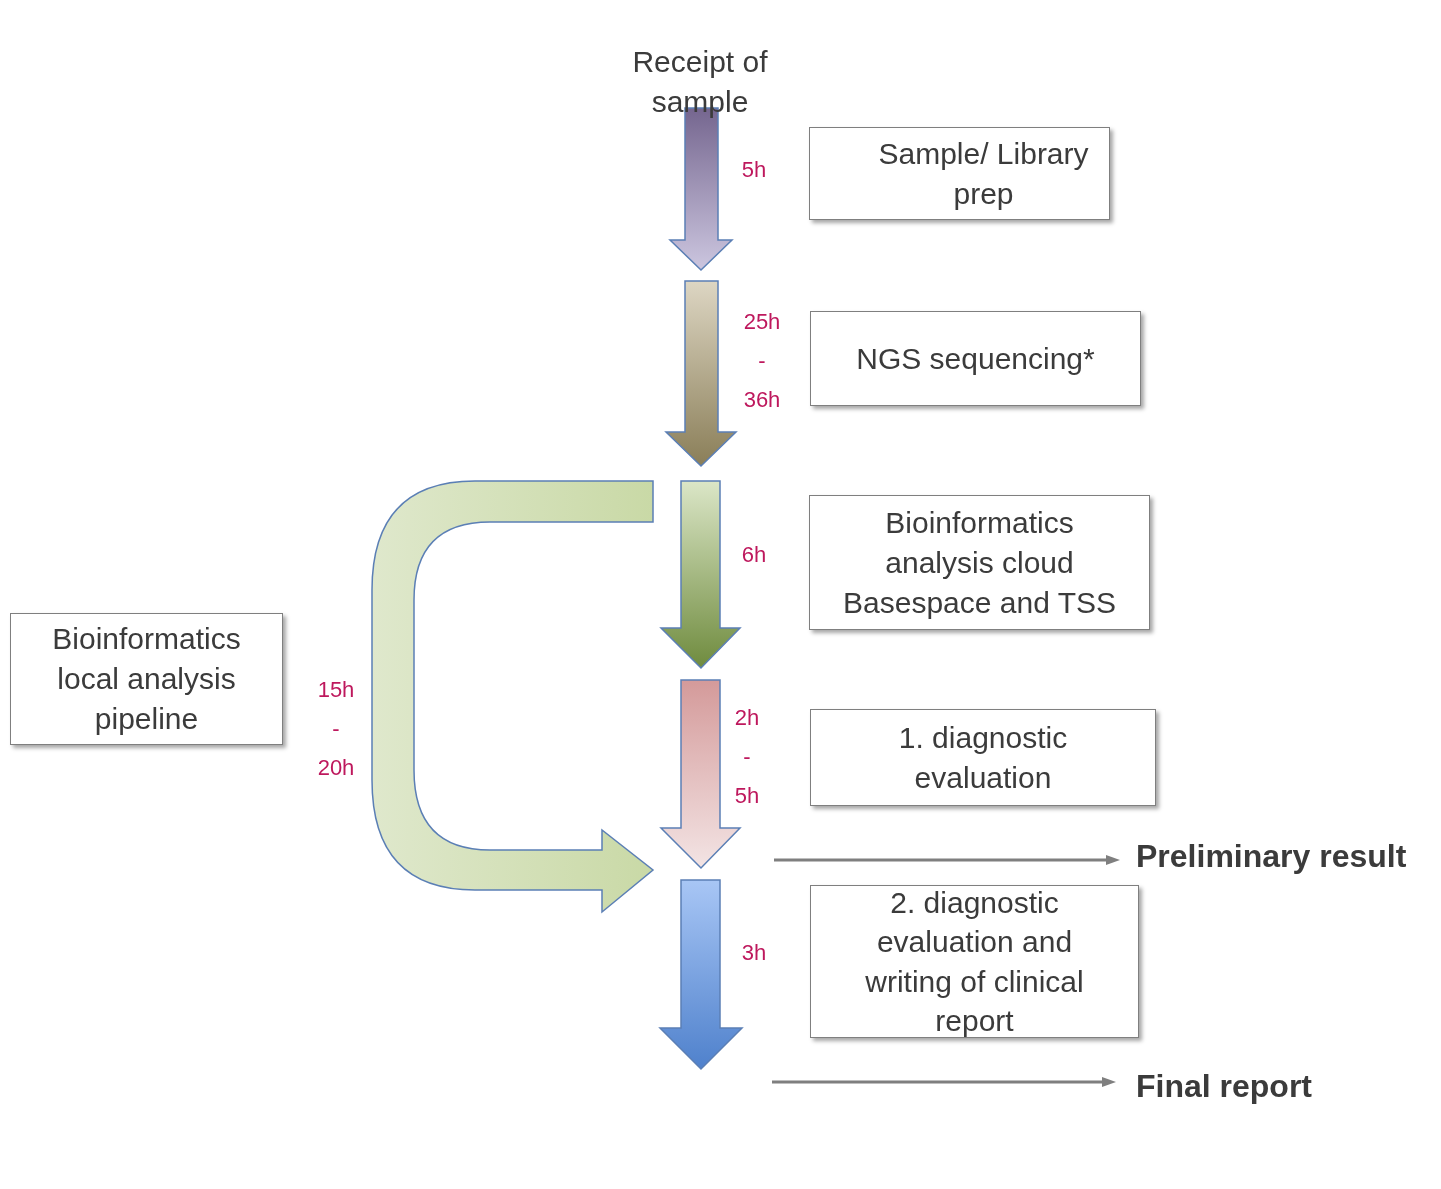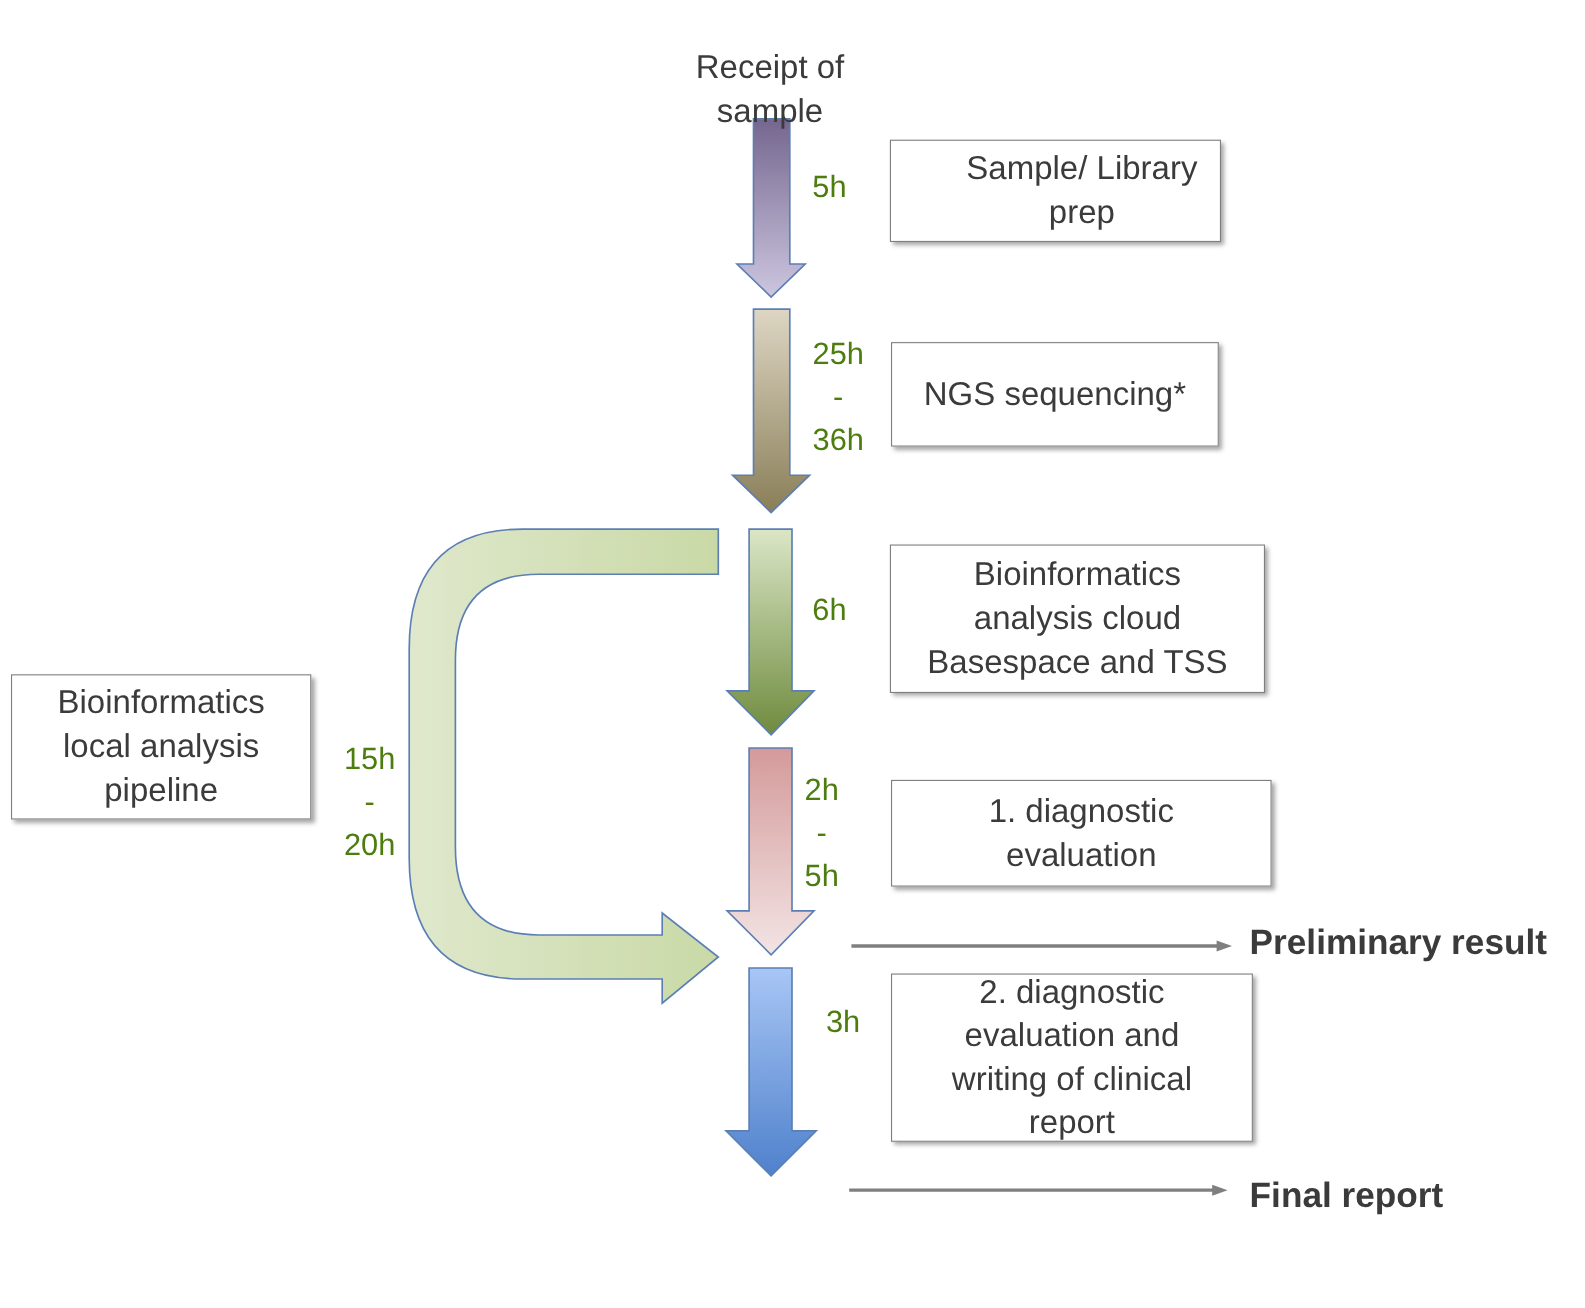--- a/index.html
+++ b/index.html
@@ -3,21 +3,21 @@
 <meta charset="utf-8">
 <style>
   html, body { margin:0; padding:0; background:#ffffff; }
   body { width:1441px; height:1189px; position:relative; overflow:hidden;
          font-family:"Liberation Sans", sans-serif; color:#3a3a3a; }
   svg.canvas { position:absolute; left:0; top:0; }
   .box { position:absolute; background:#fff; border:1.5px solid #7f7f7f;
          box-shadow:3px 3px 4px rgba(0,0,0,0.35); display:flex; align-items:center;
          justify-content:center; text-align:center; font-size:30px; line-height:40px;
          color:#3b3b3b; box-sizing:border-box; white-space:pre-line; }
-  .lbl { position:absolute; font-size:28px; line-height:39px; color:#4d7c0f; text-align:center; white-space:pre-line; }
+  .lbl { position:absolute; font-size:22px; line-height:39px; color:#be185d; text-align:center; white-space:pre-line; }
   .title { position:absolute; font-size:30px; line-height:40px; color:#3b3b3b; text-align:center; white-space:pre-line;margin-top:20px; }
   .out { position:absolute; font-size:32px; font-weight:bold; color:#3b3b3b; }
 </style>
 </head>
 <body>
 
 <svg class="canvas" width="1441" height="1189">
   <defs>
     <linearGradient id="g0" x1="0" y1="0" x2="0" y2="1">
         <stop offset="0" stop-color="#75668f"></stop>
@@ -64,28 +64,28 @@
 sample</div>
 
 <div class="lbl" style="left:726px;top:150px;width:56px;">5h</div>
 <div class="lbl" style="left:730px;top:302px;width:64px;">25h
 -
 36h</div>
 <div class="lbl" style="left:726px;top:535px;width:56px;">6h</div>
 <div class="lbl" style="left:722px;top:698px;width:50px;">2h
 -
 5h</div>
-<div class="lbl" style="left:726px;top:909px;width:56px;text-align:right;">3h</div>
+<div class="lbl" style="left:726px;top:933px;width:56px;">3h</div>
 <div class="lbl" style="left:304px;top:622px;width:64px;margin-top:48px;">15h
 -
 20h</div>
 
 <div class="box" style="left:809px;top:127px;width:301px;height:93px;padding-left:48px;">Sample/ Library
 prep</div>
-<div class="box" style="left:810px;top:311px;width:298px;height:95px;">NGS sequencing*</div>
+<div class="box" style="left:810px;top:311px;width:331px;height:95px;">NGS sequencing*</div>
 <div class="box" style="left:809px;top:495px;width:341px;height:135px;">Bioinformatics
 analysis cloud
 Basespace and TSS</div>
 <div class="box" style="left:810px;top:709px;width:346px;height:97px;">1. diagnostic
 evaluation</div>
 <div class="box" style="left:810px;top:885px;width:329px;height:153px;line-height:39.5px;">2. diagnostic
 evaluation and
 writing of clinical
 report</div>
 <div class="box" style="left:10px;top:613px;width:273px;height:132px;">Bioinformatics

